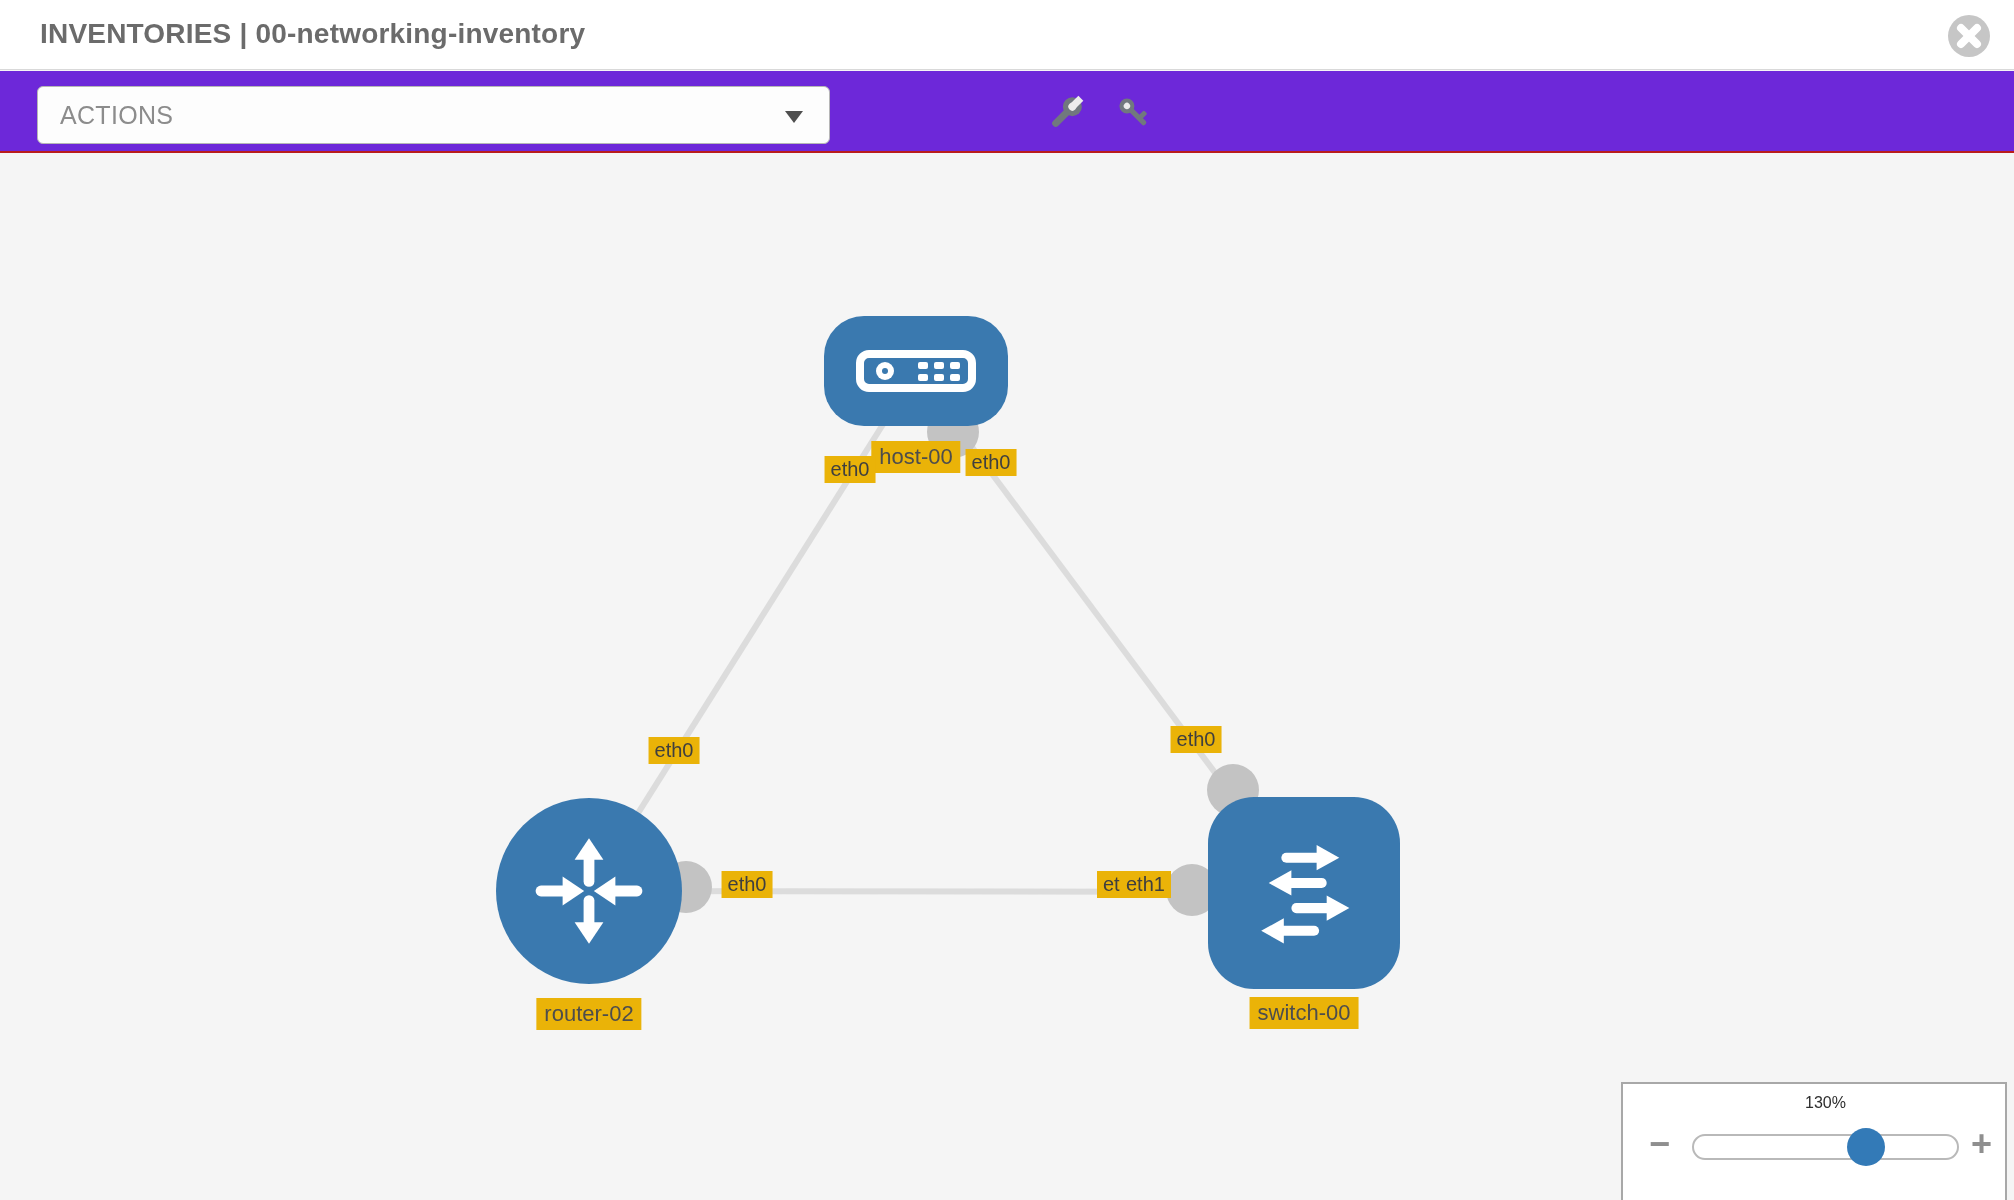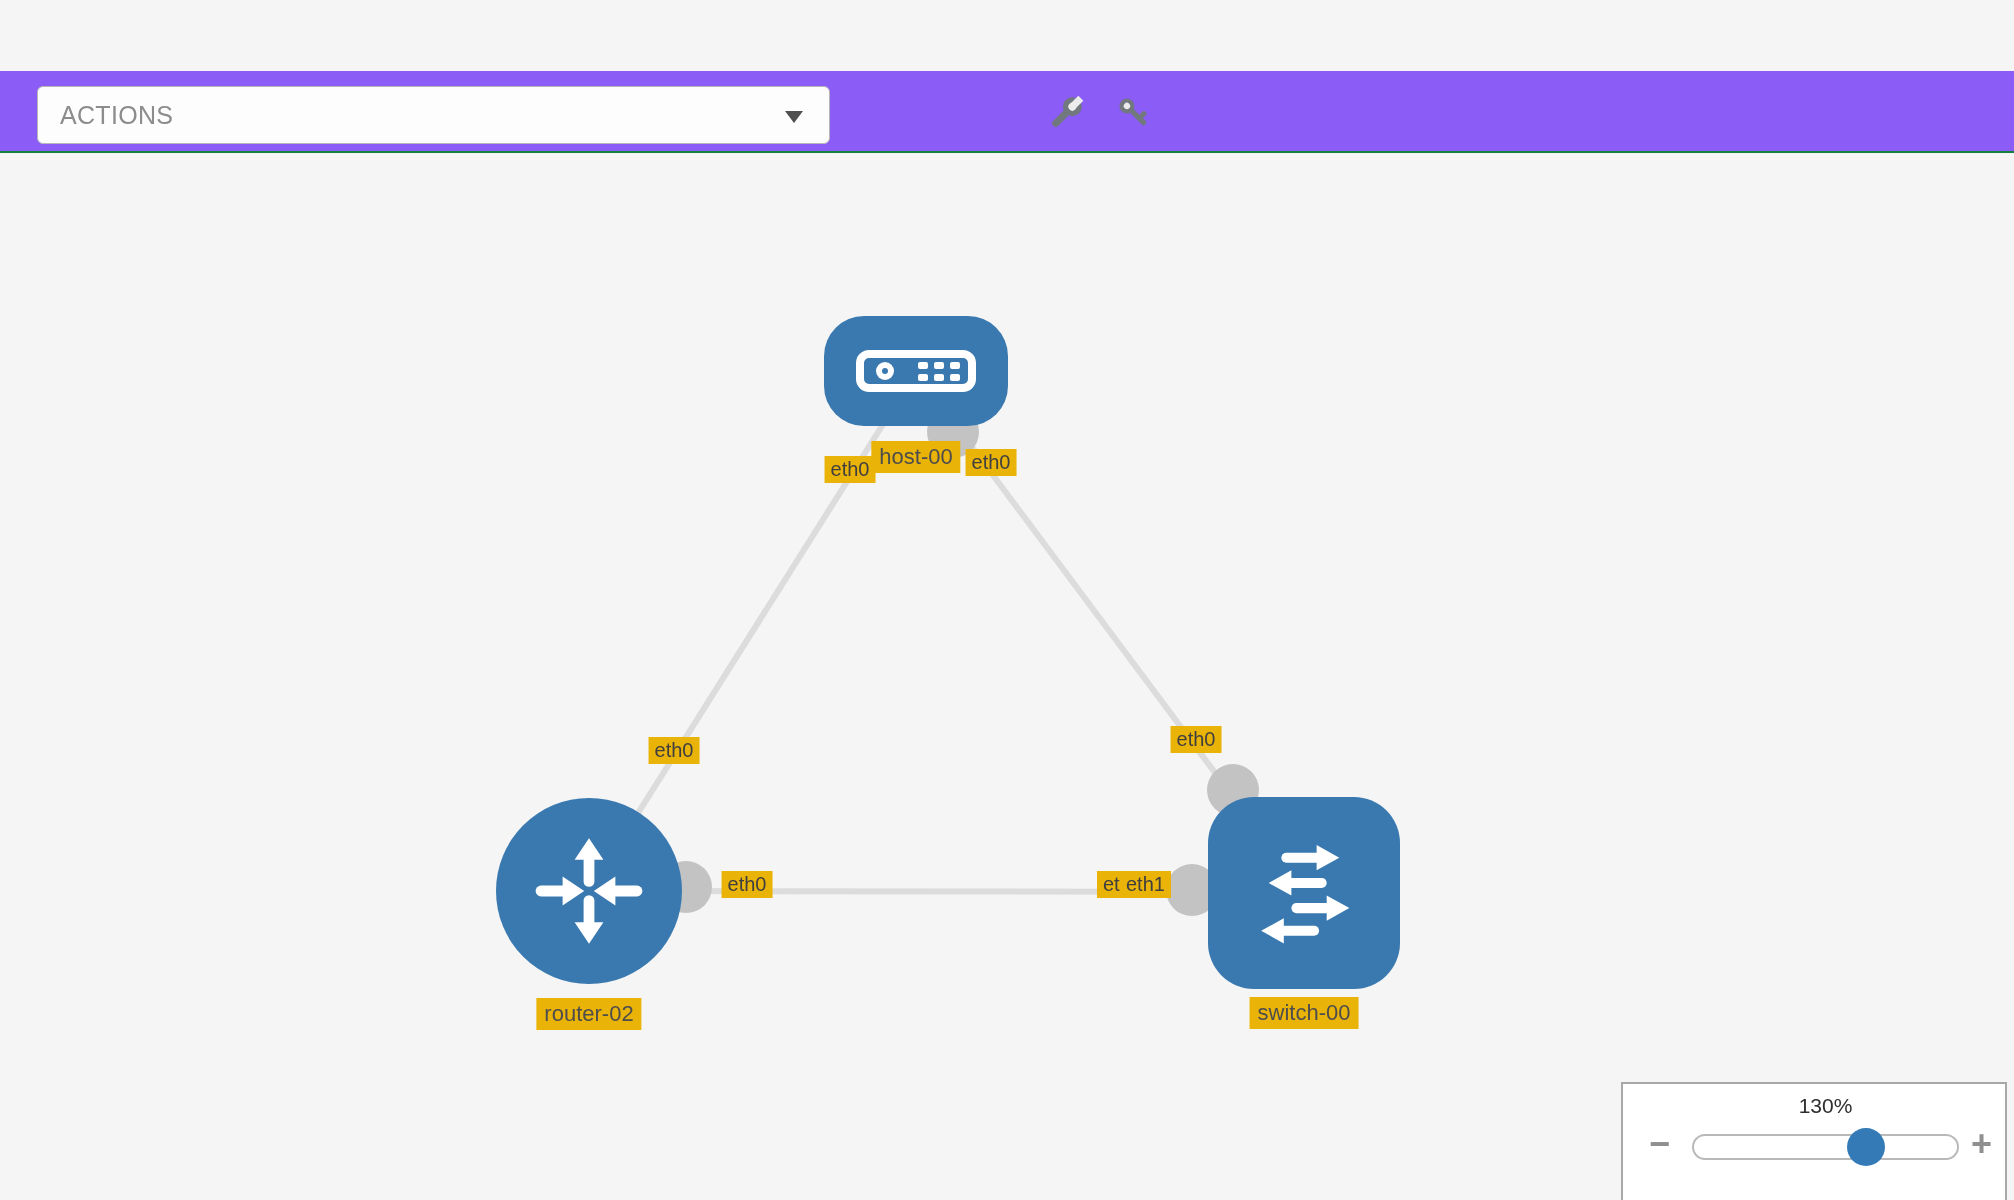--- a/index.html
+++ b/index.html
@@ -5,21 +5,21 @@
   * { margin:0; padding:0; box-sizing:border-box; }
   html,body { width:2014px; height:1200px; font-family:"Liberation Sans", sans-serif; }
   .app { position:relative; width:2014px; height:1200px; background:#f5f5f5; overflow:hidden; }
 
   
   .titlebar { position:absolute; left:0; top:0; width:2014px; height:70px; background:#ffffff; border-bottom:1px solid #d9d9d9; }
   .title { position:absolute; left:40px; top:18px; font-size:28px; font-weight:bold; color:#6b6b6b; letter-spacing:.2px; }
   .close-btn { position:absolute; left:1946px; top:13px; width:46px; height:46px; cursor:pointer; }
 
   
-  .toolbar { position:absolute; left:0; top:71px; width:2014px; height:82px; background:#8b5cf6; border-bottom:2px solid #15803d;padding-left:9px; }
+  .toolbar { position:absolute; left:0; top:71px; width:2014px; height:82px; background:#6d28d9; border-bottom:2px solid #b91c1c;padding-left:9px; }
   .dropdown { position:absolute; top:15px; height:58px; background:#fdfdfd; border:1px solid #b6b6b6; border-radius:6px; display:flex; align-items:center; cursor:pointer; }
   .dropdown .dd-label { padding-left:22px; font-size:25px; color:#8c8c8c; letter-spacing:.3px; }
   .caret { position:absolute; right:26px; top:24px; width:0; height:0; border-left:9px solid transparent; border-right:9px solid transparent; border-top:12px solid #4f4f4f; }
   .dd-actions { left:37px; width:793px; }
   .dd-search { left:1182px; width:793px; }
   .tool-icon { position:absolute; top:22px; width:40px; height:40px; cursor:pointer; }
   .tool-wrench { left:1046px; }
   .tool-key { left:1114px; }
 
   
@@ -31,32 +31,42 @@
   .node-router { left:496px;  top:645px; width:186px; height:186px; border-radius:50%; }
   .node-switch { left:1208px; top:644px; width:192px; height:192px; border-radius:46px; }
 
   .chip { position:absolute; background:#eab308; color:#4d4d4d; white-space:nowrap; z-index:3; }
   .node-label { font-size:22px; padding:3px 8px; transform:translateX(-50%); }
   .if-label { font-size:20px; padding:2px 6px; color:#3f3f3f; }
   .ctr { transform:translateX(-50%); }
 
   
   .zoom-panel { position:absolute; left:1621px; top:1082px; width:386px; height:170px; background:#ffffff; border:2px solid #a8a8a8; z-index:4; }
-  .zoom-level { position:absolute; left:69px; top:10px; width:267px; text-align:center; font-size:21px; color:#2e2e2e; }
+  .zoom-level { position:absolute; left:69px; top:10px; width:267px; text-align:center; font-size:16px; color:#2e2e2e; }
   .zoom-track { position:absolute; left:69px; top:50px; width:267px; height:26px; background:#ffffff; border:2px solid #b9b9b9; border-radius:14px; cursor:pointer; }
   .zoom-thumb { position:absolute; left:224px; top:44px; width:38px; height:38px; border-radius:50%; background:#337ab7; cursor:grab; }
   .zoom-minus, .zoom-plus { position:absolute; top:42px; font-size:36px; font-weight:bold; color:#8f8f8f; cursor:pointer; line-height:36px; }
   .zoom-minus { left:26px; }
   .zoom-plus  { left:348px; }
 </style>
 </head>
 <body>
 
 <div class="app">
 
+  <div class="titlebar">
+    <div class="title">INVENTORIES | 00-networking-inventory</div>
+    <div class="close-btn">
+      <svg width="46" height="46" viewBox="0 0 46 46">
+        <circle cx="23" cy="23" r="21" fill="#c6c6c6"></circle>
+        <line x1="15" y1="15" x2="31" y2="31" stroke="#ffffff" stroke-width="8" stroke-linecap="round"></line>
+        <line x1="31" y1="15" x2="15" y2="31" stroke="#ffffff" stroke-width="8" stroke-linecap="round"></line>
+      </svg>
+    </div>
+  </div>
 
   <div class="toolbar">
     <div class="dropdown dd-actions">
       <span class="dd-label">ACTIONS</span>
       <span class="caret"></span>
     </div>
 
     <div class="tool-icon tool-wrench">
       <svg width="40" height="40" viewBox="0 0 40 40">
         <g transform="rotate(45 20 20)" fill="#71787e">

